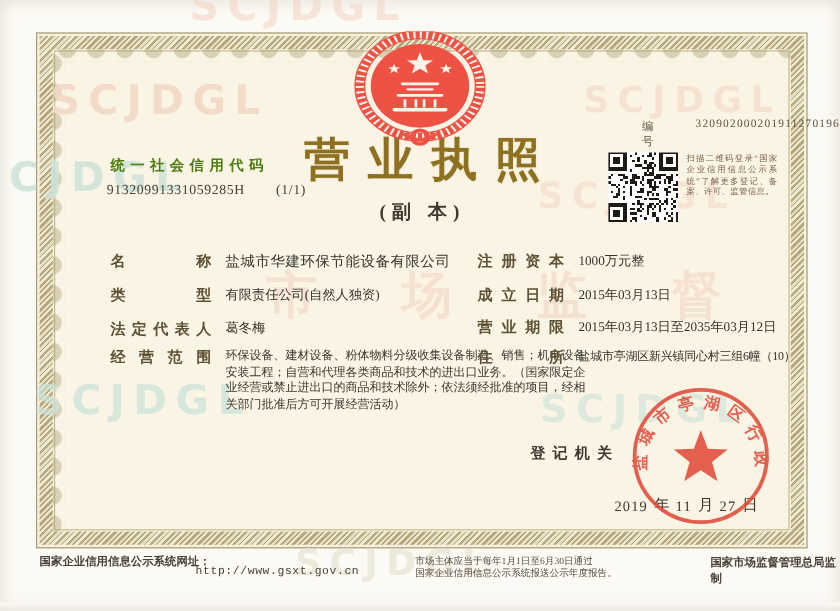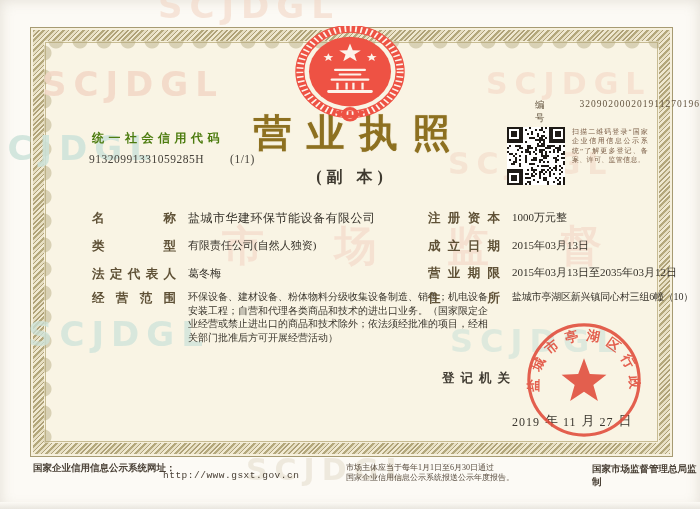--- a/index.html
+++ b/index.html
@@ -39,21 +39,21 @@
   .title{position:absolute; left:175px; top:108px; width:354px; text-align:center;
          font-size:38px; font-weight:bold; color:#8d7020; letter-spacing:15px; text-indent:15px;
          text-shadow:0 0 1px rgba(141,112,32,.45);}
   .subtitle{position:absolute; left:175px; top:167px; width:354px; text-align:center;
          font-size:16px; font-weight:600; color:#3f3a30; letter-spacing:5px;}
   
   .row{position:absolute; display:flex; align-items:flex-start;}
   .flabel{display:inline-block; font-weight:bold; color:#5f5136; font-size:12.5px;
           text-align:justify; text-align-last:justify; flex:none;}
   .lcol .flabel{width:84px;}
-  .rcol .flabel{width:72px;margin-left:30px;}
+  .rcol .flabel{width:72px;}
   .fval{color:#36322a; margin-left:12px;}
   .v-name{font-size:12px; letter-spacing:.5px;}
   .v-sm{font-size:11px;}
   .v-scope{font-size:10px; line-height:13.5px; width:300px; text-align:justify; color:#3a362d;}
   .v-addr{font-size:10px; letter-spacing:-.2px; width:184px;}
   
   .reg-label{position:absolute; left:442px; top:370px; font-size:12.5px; font-weight:bold;
              color:#3f3a31; letter-spacing:6px;}
   .date{position:absolute; left:512px; top:412px; font-size:13px; color:#3a362e; display:flex; align-items:baseline;justify-content:flex-end;}
   .date span{margin-right:5px;}

